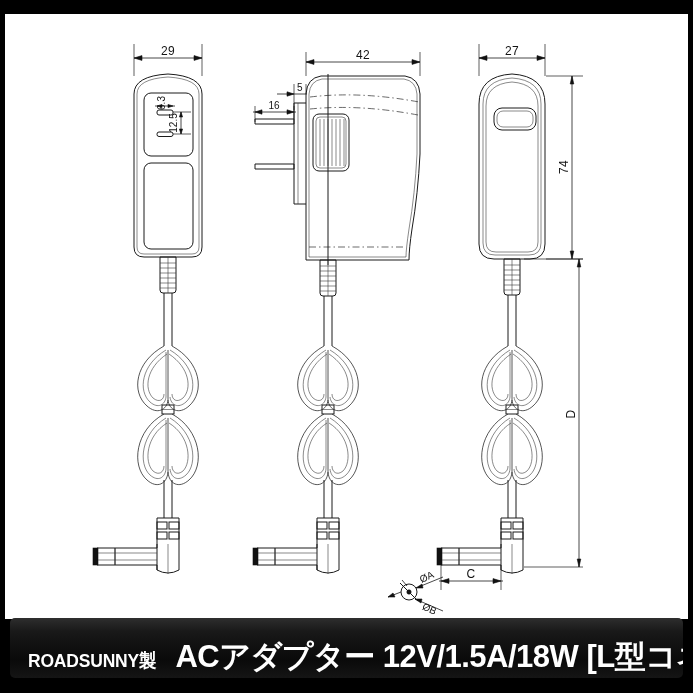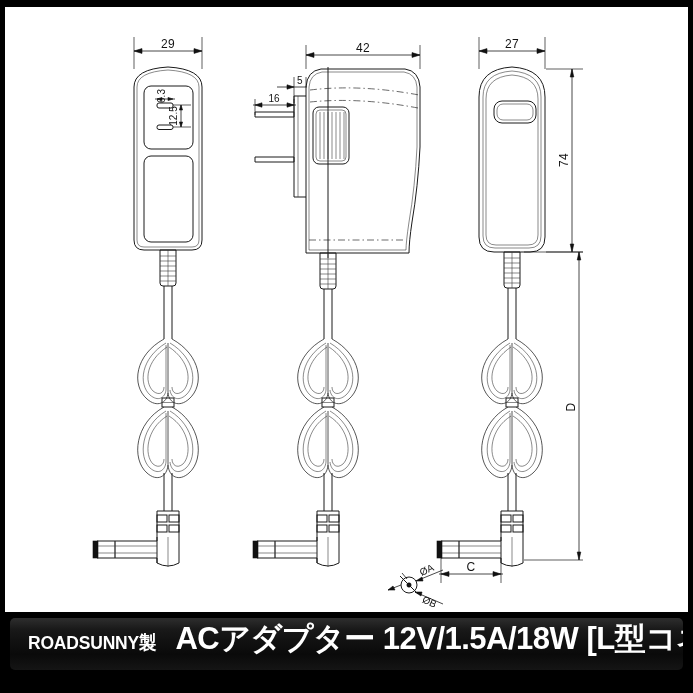--- a/index.html
+++ b/index.html
@@ -16,42 +16,42 @@
   #page {
     position: relative;
     width: 693px;
     height: 693px;
     background: #000000;
     box-sizing: border-box;
   }
   #drawing-area {
     position: absolute;
     left: 5px;
-    top: 7px;
+    top: 14px;
     width: 683px;
     height: 605px;
     background: #ffffff;
     overflow: hidden;
   }
   #drawing-svg {
     display: block;
     width: 683px;
     height: 605px;
   }
   #caption-banner {
     position: absolute;
     left: 10px;
     top: 618px;
     width: 673px;
-    height: 52px;
+    height: 60px;
     border-radius: 5px;
     background: linear-gradient(180deg, #2e2e2e 0%, #191919 22%, #111111 45%, #0a0a0a 70%, #151515 100%);
     box-sizing: border-box;
     display: flex;
-    align-items: flex-start;
+    align-items: flex-end;
     overflow: hidden;
   }
   #caption-text-wrap {
     display: flex;
     align-items: baseline;
     white-space: nowrap;
     padding-left: 18px;
   }
   .cap-brand {
     color: #ffffff;

